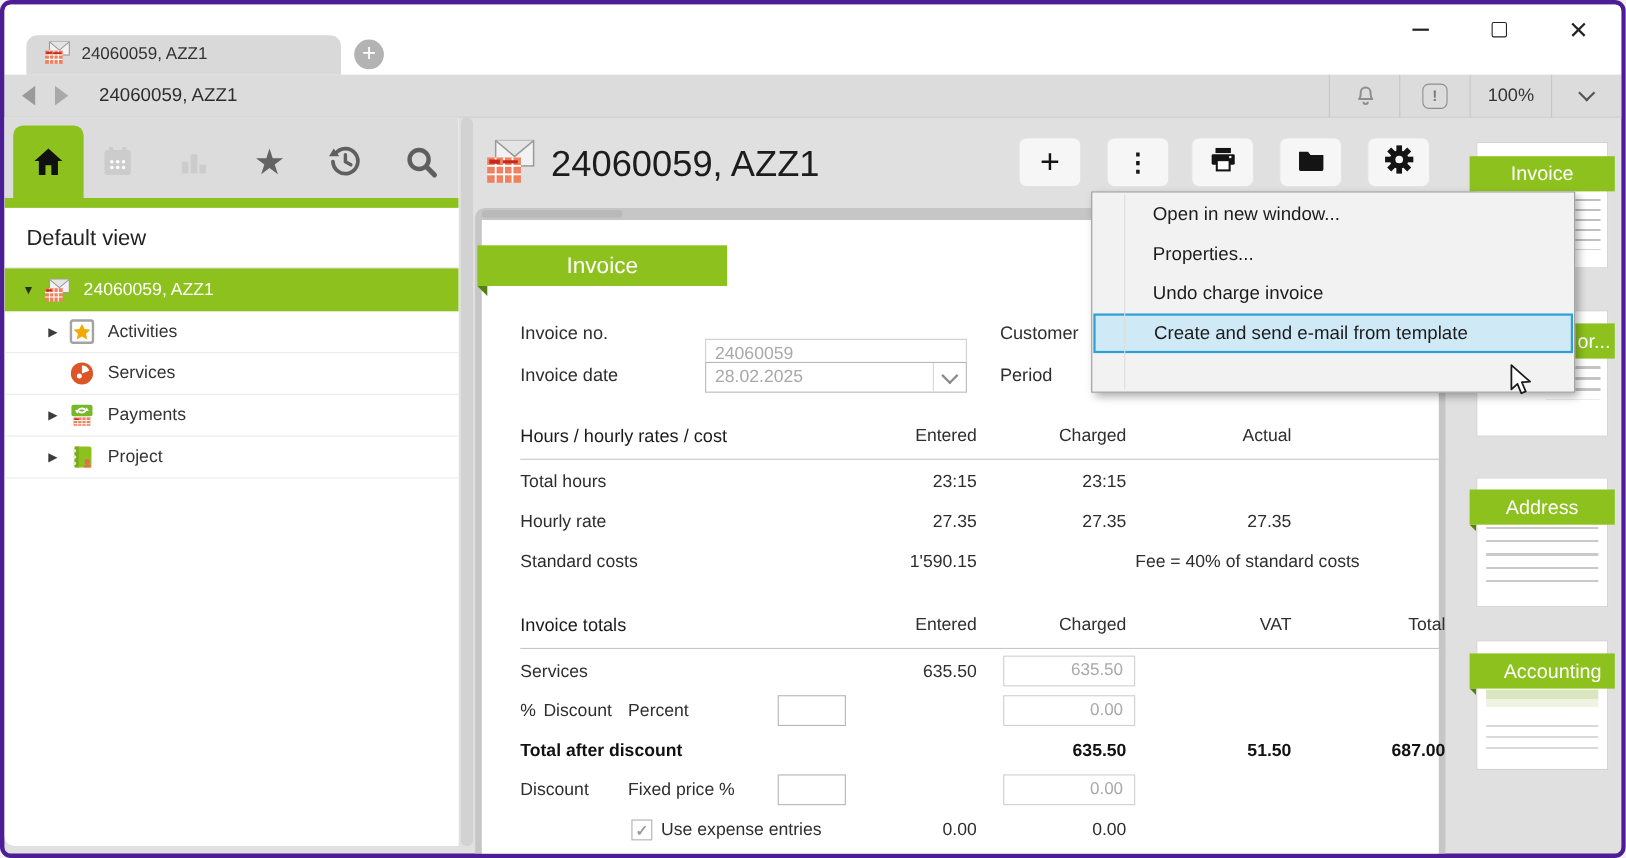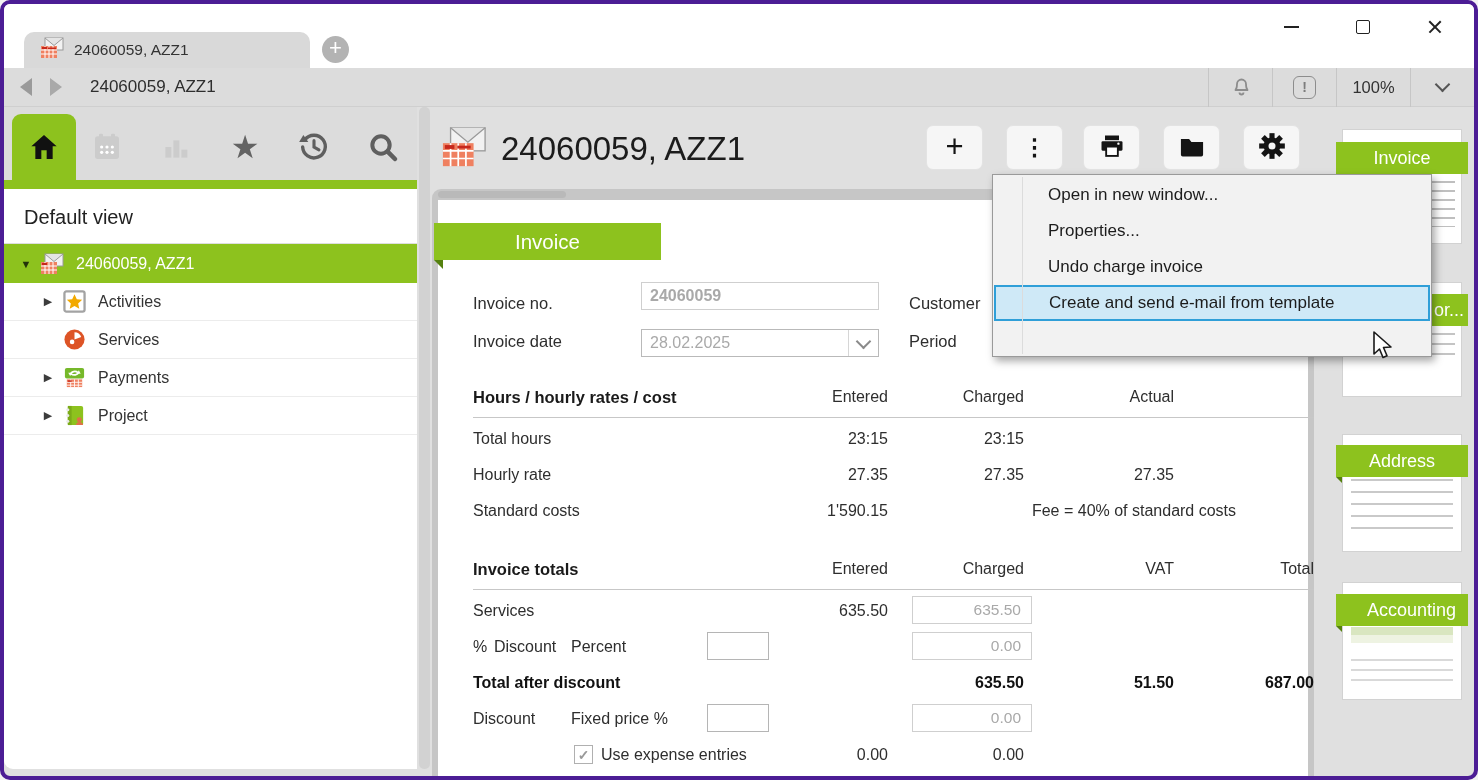--- a/index.html
+++ b/index.html
@@ -67,21 +67,21 @@
   .f-label{position:absolute;font-size:16.5px;color:#2e2e2e;}
   .f-input{position:absolute;height:28px;border:1px solid #cfcfcf;background:#fff;color:#a9a9a9;
     font-size:16px;font-family:"Liberation Sans",sans-serif;padding:0 8px;}
   .combo{position:absolute;height:28px;border:1px solid #b9b9b9;background:#fff;display:flex;}
   .combo .val{flex:1;display:flex;align-items:center;padding-left:8px;color:#a9a9a9;font-size:16px;}
   .combo .dd{width:30px;border-left:1px solid #d6d6d6;display:flex;align-items:center;justify-content:center;}
   .combo .dd .chev{border-color:#8a8a8a;margin-top:-3px;}
   
   .section{position:absolute;left:469px;width:841px;}
   .sec-head{position:relative;height:26px;}
-  .sec-title{position:absolute;left:0;font-weight:bold;font-size:16.5px;color:#1a1a1a;}
+  .sec-title{position:absolute;left:0;font-weight:normal;font-size:16.5px;color:#1a1a1a;}
   .colh{position:absolute;font-size:16px;color:#2e2e2e;width:140px;text-align:right;}
   .rule{border-top:1.5px solid #c7c7c7;margin-top:3px;}
   .rows{margin-top:4px;}
   .srow{position:relative;height:36px;}
   .cell{position:absolute;top:8px;font-size:16px;color:#2e2e2e;width:150px;text-align:right;}
   .lbl{position:absolute;top:8px;left:0;font-size:16px;color:#2e2e2e;text-align:left;width:260px;}
   .r-entered{right:426px;} .r-charged{right:290px;} .r-actual{right:140px;} .r-vat{right:140px;} .r-total{right:0;}
   .bold{font-weight:bold;color:#111;}
   .note{position:absolute;top:8px;left:516px;width:290px;text-align:center;font-size:16px;color:#2e2e2e;}
   .num-input{position:absolute;top:2px;height:28px;border:1px solid #cfcfcf;background:#fff;color:#a9a9a9;
@@ -350,21 +350,21 @@
 
   <div class="card-frame">
     <div class="card-scroll-thumb"></div>
     <div class="card-body"></div>
   </div>
 
   <div class="banner main-banner">Invoice</div>
   <div class="banner-fold main-banner-fold"></div>
 
   <div class="f-label" style="left:469px;top:290px;">Invoice no.</div>
-  <input class="f-input" style="left: 637px; top: 278px; width: 238px; font-weight: bold;" value="24060059">
+  <input class="f-input" style="left: 637px; top: 304px; width: 238px;" value="24060059">
   <div class="f-label" style="left:469px;top:328px;">Invoice date</div>
   <div class="combo" style="left:637px;top:325px;width:238px;">
     <div class="val">28.02.2025</div>
     <div class="dd">
         <div class="chev"></div>
       </div>
   </div>
   <div class="f-label" style="left:905px;top:290px;">Customer</div>
   <div class="f-label" style="left:905px;top:328px;">Period</div>
 

